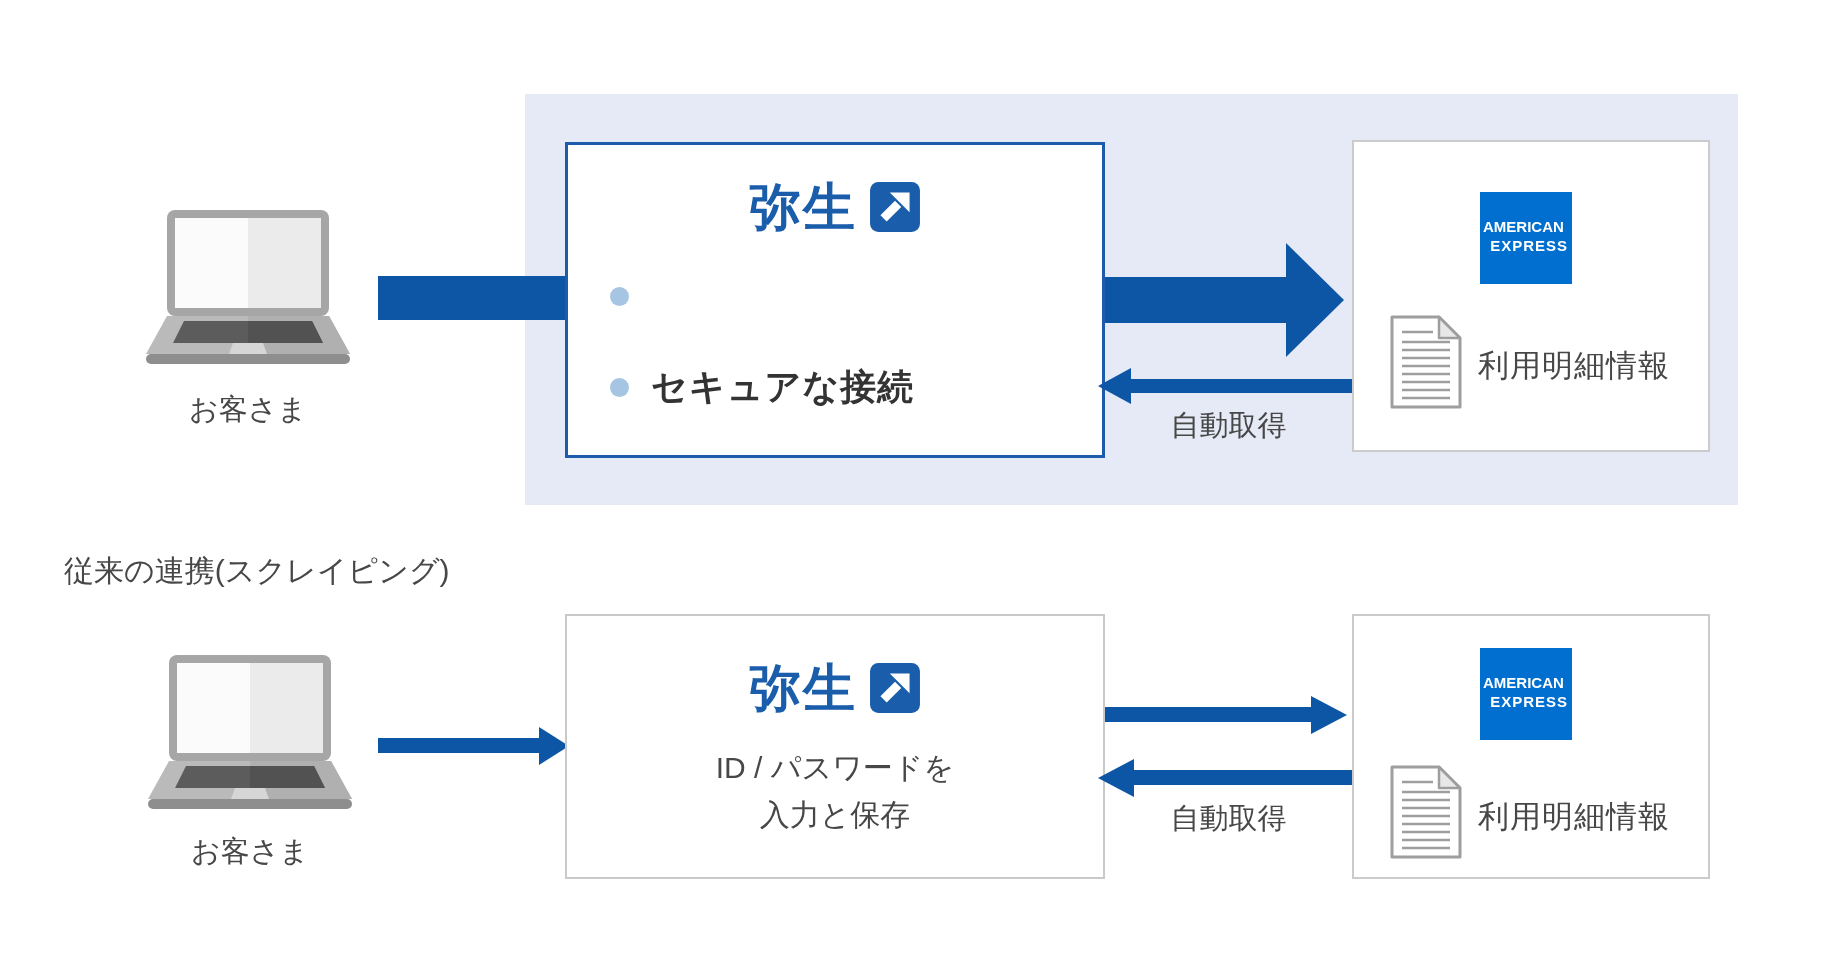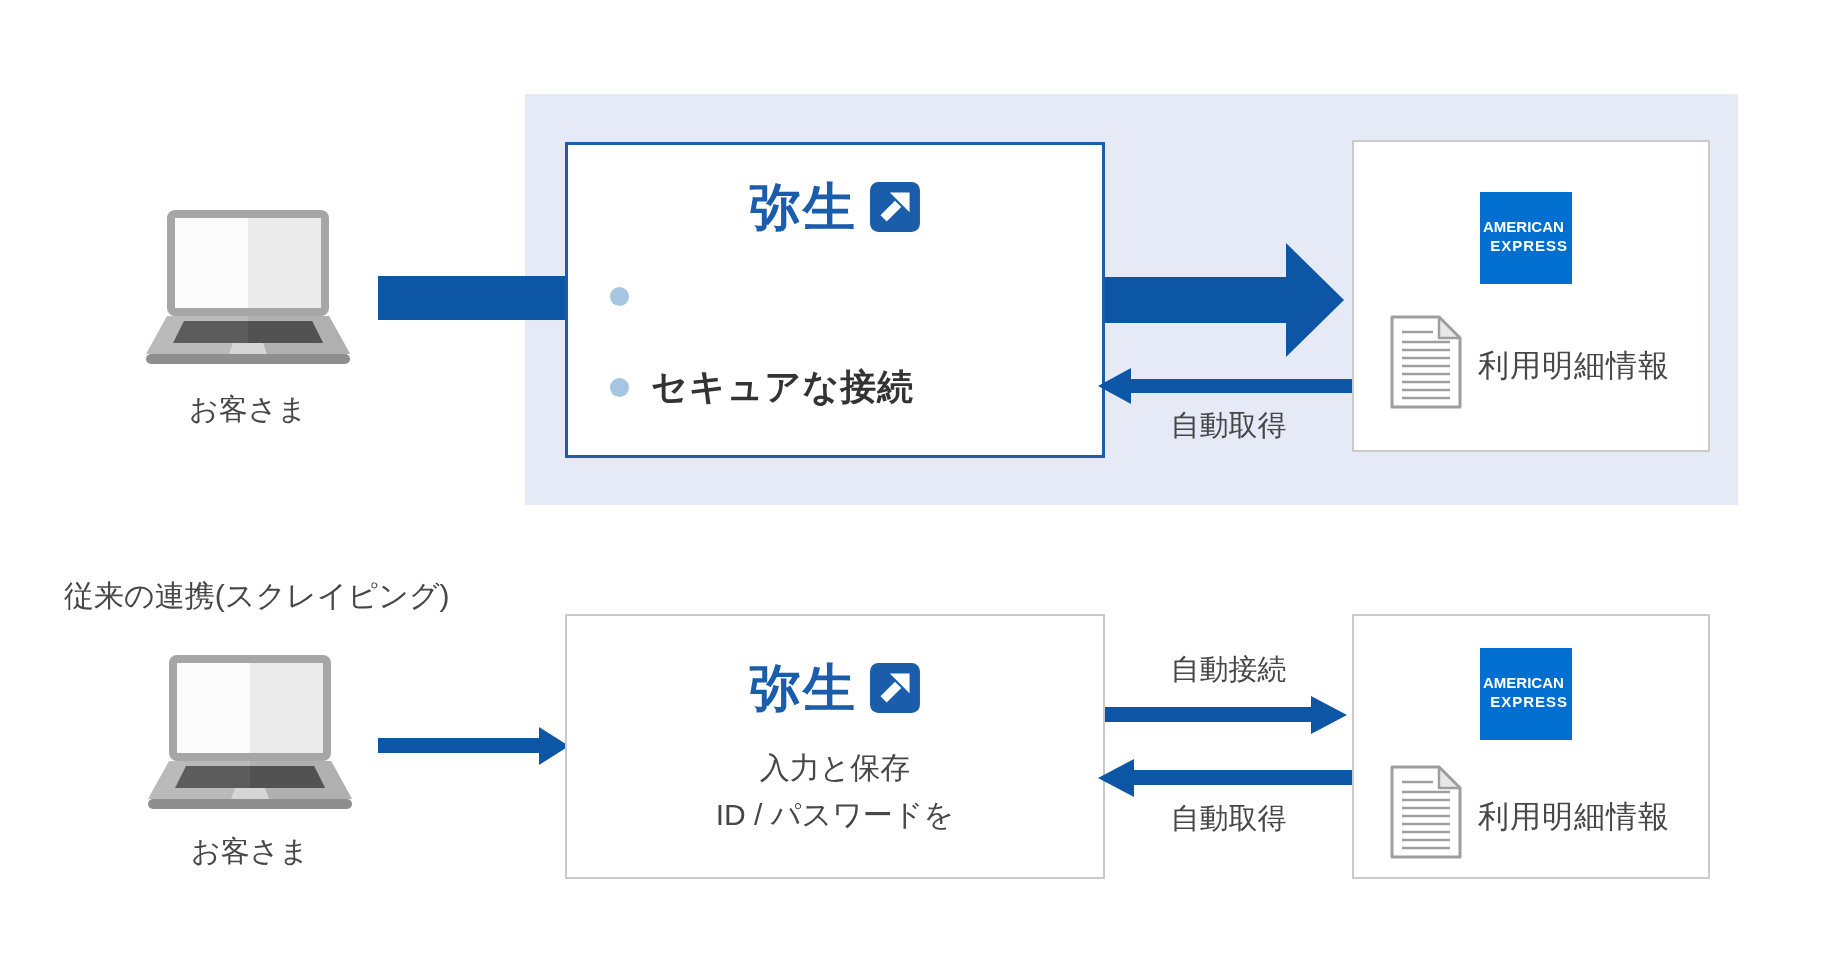--- a/index.html
+++ b/index.html
@@ -44,21 +44,21 @@
   .tri-left-sm{border-top:18px solid transparent;border-bottom:18px solid transparent;border-right:33px solid #0d55a5;}
   .tri-left-md{border-top:19px solid transparent;border-bottom:19px solid transparent;border-right:36px solid #0d55a5;}
 
   
   .amex-logo{width:92px;height:92px;background:#016fd0;position:absolute;}
   .amex-line1{position:absolute;left:3px;top:26px;width:100%;color:#fff;font-weight:bold;font-size:15px;letter-spacing:0px;}
   .amex-line2{position:absolute;right:4px;top:45px;color:#fff;font-weight:bold;font-size:15px;letter-spacing:1px;text-align:right;}
 
   .statement-text{font-size:31px;color:#474747;letter-spacing:1px;}
 
-  .legacy-heading{left:64px;top:576px;font-size:30px;color:#474747;}
+  .legacy-heading{left:64px;top:551px;font-size:30px;color:#474747;}
 </style>
 </head>
 <body>
 
 <div class="stage">
 
 
   <div class="abs api-panel"></div>
 
   <svg class="abs" style="left:146px;top:210px" width="204" height="154" viewBox="0 0 204 154">
@@ -143,26 +143,25 @@
   <div class="abs white-box yayoi-box-legacy">
     <div class="abs yayoi-logo" style="top:46px">
       <span class="yayoi-logo-text">弥生</span>
       <svg class="yayoi-arrow" viewBox="0 0 100 100">
         <rect x="2" y="2" width="96" height="96" rx="16" fill="#1a5dab"></rect>
         <line x1="28" y1="72" x2="56" y2="44" stroke="#ffffff" stroke-width="17"></line>
         <polygon points="40,22 78,22 78,60" fill="#ffffff"></polygon>
       </svg>
     </div>
     <div class="abs desc-lines" style="top:128px">
+      <div>ID / パスワードを</div>
       <div>入力と保存</div>
-      <div>ID / パスワードを</div>
     </div>
   </div>
 
-  <div class="abs center-label" style="left:1105px;top:650px;width:247px">自動接続</div>
   <div class="abs bar" style="left:1105px;top:707px;width:206px;height:15px"></div>
   <div class="abs head-right tri-right-md" style="left:1311px;top:696px"></div>
 
   <div class="abs head-right tri-left-md" style="left:1098px;top:759px"></div>
   <div class="abs bar" style="left:1133px;top:770px;width:219px;height:15px"></div>
   <div class="abs center-label" style="left:1105px;top:799px;width:247px">自動取得</div>
 
   <div class="abs white-box amex-box-legacy">
     <div class="amex-logo" style="left:126px;top:32px">
       <div class="amex-line1">AMERICAN</div>

